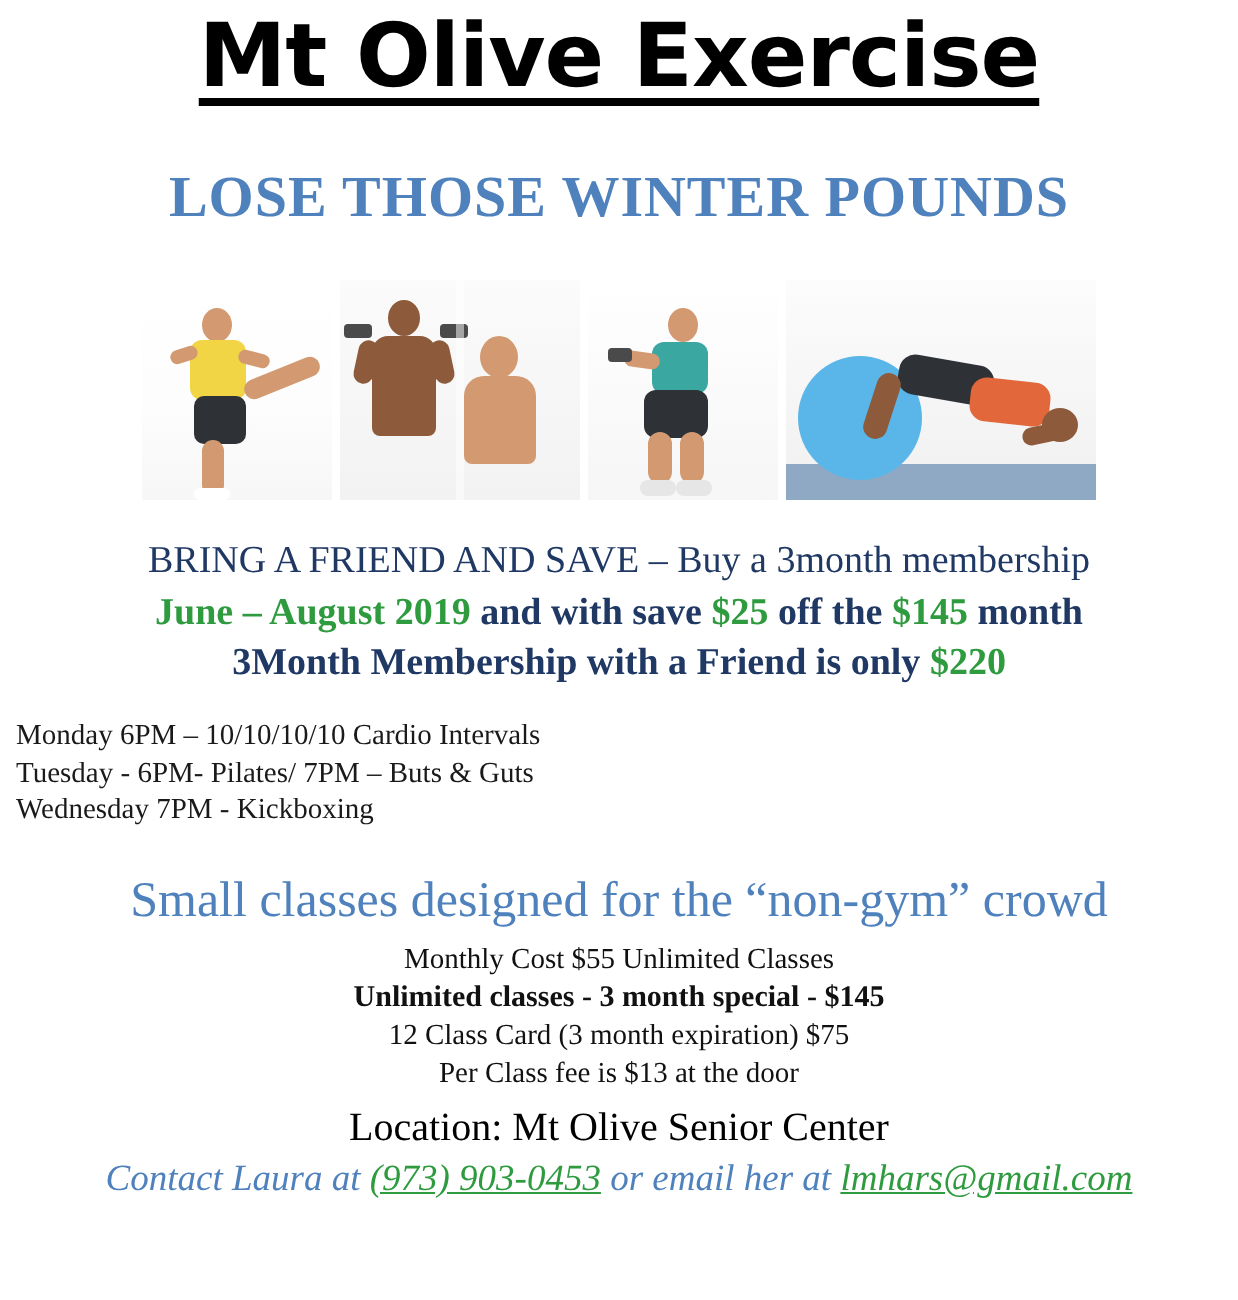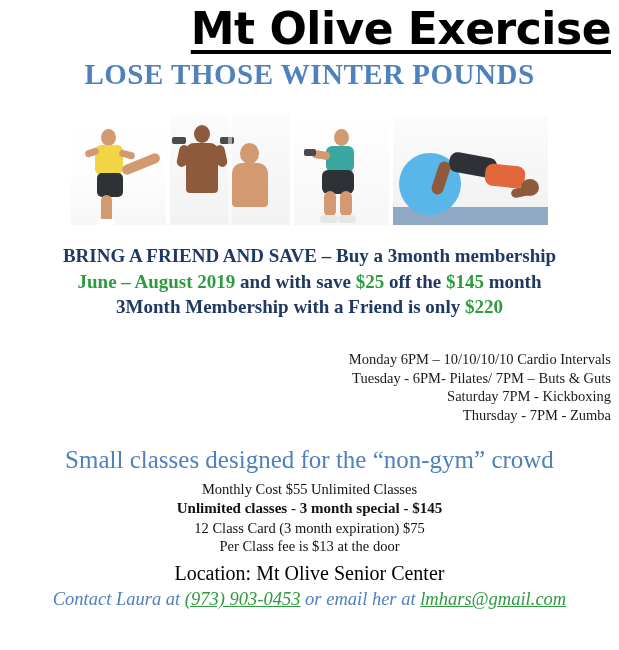--- a/index.html
+++ b/index.html
@@ -16,41 +16,41 @@
   .flyer {
     position: relative;
     width: 619px;
     height: 650px;
     box-sizing: border-box;
     padding: 0 8px;
   }
 
   
   .title {
-    text-align: right;
+    text-align: center;
     font-family: "DejaVu Sans", sans-serif;
     font-weight: bold;
     font-size: 44px;
     letter-spacing: -0.5px;
     color: #000000;
     margin-top: 6px;
     line-height: 1.05;
     text-decoration: underline;
     text-decoration-thickness: 4px;
     text-underline-offset: 6px;
   }
 
   
   .subtitle {
     text-align: center;
     font-family: "Liberation Serif", serif;
     font-weight: bold;
     font-size: 29px;
     color: #4f81bd;
-    margin-top: 6px;
+    margin-top: 31px;
     letter-spacing: 0.5px;
   }
 
   
   .photos {
     display: flex;
     justify-content: center;
     align-items: flex-end;
     gap: 4px;
     margin-top: 22px;
@@ -82,39 +82,39 @@
   .limb { border-radius: 6px; }
 
   
   .promo {
     text-align: center;
     margin-top: 18px;
     line-height: 1.35;
   }
   .promo .line1 {
     font-size: 19px;
-    font-weight: bold;
+    font-weight: normal;
     color: #1f3864;
   }
   .promo .line2 {
     font-size: 19px;
     font-weight: bold;
     color: #2e9b3f;
   }
   .promo .line2 .navy { color: #1f3864; }
   .promo .line3 {
     font-size: 19px;
     font-weight: bold;
     color: #1f3864;
   }
 
   
   .schedule {
-    text-align: right;
-    margin-top: 30px;
+    text-align: left;
+    margin-top: 14px;
     font-size: 14.5px;
     color: #1a1a1a;
     line-height: 1.28;
   }
 
   
   .smallclasses {
     text-align: center;
     margin-top: 22px;
     font-size: 25px;
@@ -219,22 +219,21 @@
       <span>June – August 2019</span><span class="navy"> and with save </span><span>$25</span><span class="navy"> off the </span><span>$145</span><span class="navy"> month</span>
     </div>
     <div class="line3">
       <span>3Month Membership with a Friend is only </span><span style="color:#2e9b3f">$220</span>
     </div>
   </div>
 
   <div class="schedule">
     <div>Monday 6PM – 10/10/10/10 Cardio Intervals</div>
     <div>Tuesday - 6PM- Pilates/ 7PM – Buts &amp; Guts</div>
-    <div>Saturday 7PM - Kickboxing</div>
-    <div>Thursday - 7PM - Zumba</div>
+    <div>Wednesday 7PM - Kickboxing</div>
   </div>
 
   <div class="smallclasses">Small classes designed for the “non-gym” crowd</div>
 
   <div class="pricing">
     <div>Monthly Cost $55 Unlimited Classes</div>
     <div class="bold">Unlimited classes - 3 month special - $145</div>
     <div>12 Class Card (3 month expiration)  $75</div>
     <div>Per Class fee is $13 at the door</div>
   </div>

